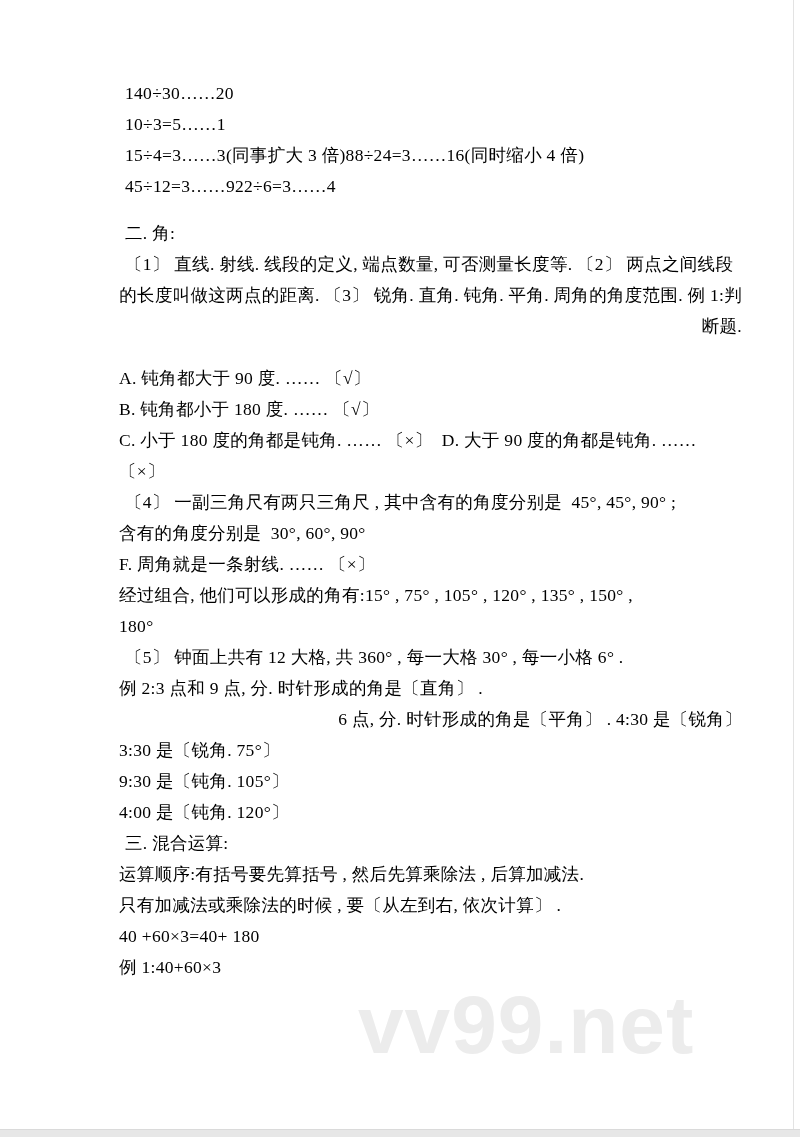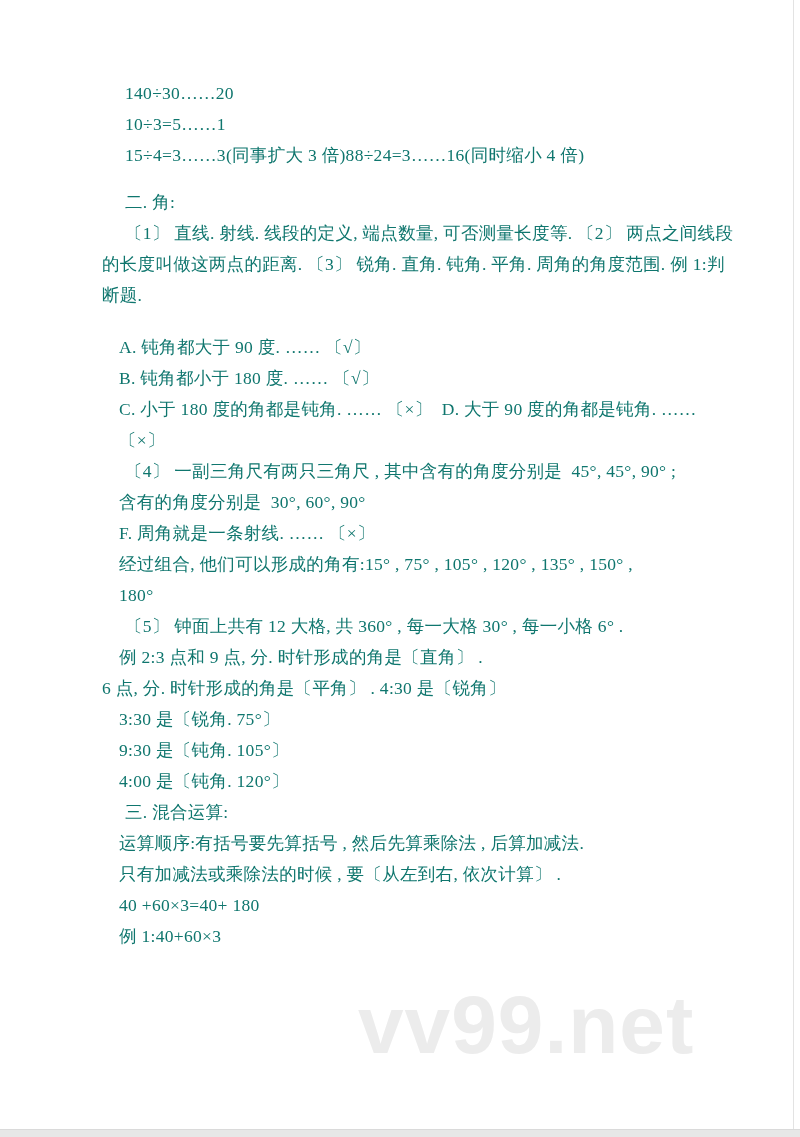--- a/index.html
+++ b/index.html
@@ -13,31 +13,31 @@
     height: 1137px;
     background: #ffffff;
     overflow: hidden;
     font-family: "Liberation Serif", "DejaVu Serif", serif;
   }
   .content {
     position: absolute;
     left: 102px;
     top: 78px;
     width: 640px;
-    color: #0f766e;
+    color: #000000;
     font-size: 17.5px;
   }
   .line {
     margin: 0;
     height: 31px;
     line-height: 31px;
     white-space: pre;
     letter-spacing: 0.3px;
   }
-  .ind0 { padding-left: 0; }
+  .ind0 { padding-left: 0; text-align: right; }
   .ind1 { padding-left: 17px; }
   .ind2 { padding-left: 23px; }
   .g5 { margin-top: 16px; }
   .g6 { margin-top: 21px; }
   .g9 { margin-top: 9px; }
   .watermark {
     position: absolute;
     left: 358px;
     top: 984px;
     font-family: "Liberation Sans", "DejaVu Sans", sans-serif;
@@ -69,20 +69,21 @@
   }
 </style>
 </head>
 <body>
 
 <div class="page">
   <div class="content">
       <p class="line ind2">140÷30……20</p>
       <p class="line ind2">10÷3=5……1</p>
       <p class="line ind2">15÷4=3……3(同事扩大 3 倍)88÷24=3……16(同时缩小 4 倍)</p>
+      <p class="line ind2">45÷12=3……922÷6=3……4</p>
       <p class="line ind2 g5">二. 角:</p>
       <p class="line ind2">〔1〕 直线. 射线. 线段的定义, 端点数量, 可否测量长度等. 〔2〕 两点之间线段</p>
       <p class="line ind0">的长度叫做这两点的距离. 〔3〕 锐角. 直角. 钝角. 平角. 周角的角度范围. 例 1:判</p>
       <p class="line ind0">断题.</p>
       <p class="line ind1 g6">A. 钝角都大于 90 度. …… 〔√〕</p>
       <p class="line ind1">B. 钝角都小于 180 度. …… 〔√〕</p>
       <p class="line ind1">C. 小于 180 度的角都是钝角. …… 〔×〕  D. 大于 90 度的角都是钝角. ……</p>
       <p class="line ind1">〔×〕</p>
       <p class="line ind2">〔4〕 一副三角尺有两只三角尺 , 其中含有的角度分别是  45°, 45°, 90° ;</p>
       <p class="line ind1">含有的角度分别是  30°, 60°, 90°</p>

